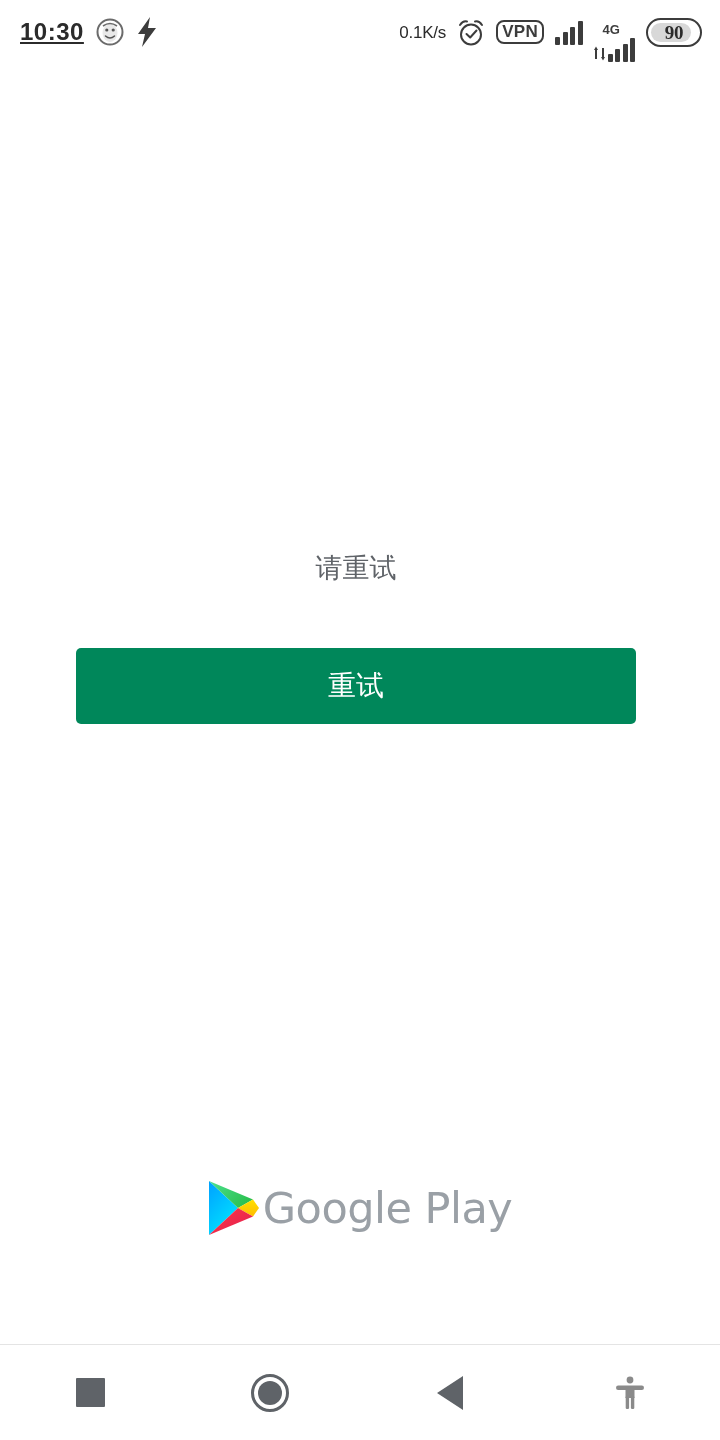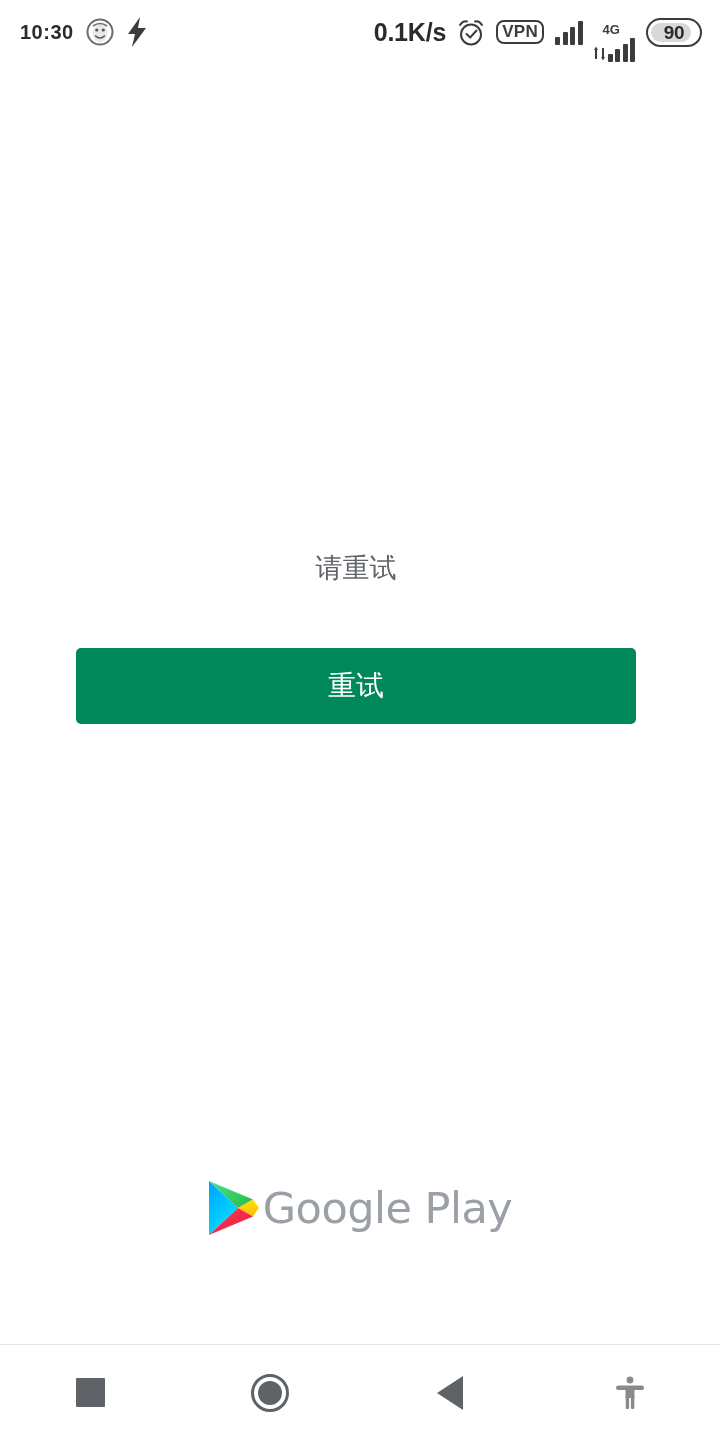--- a/index.html
+++ b/index.html
@@ -20,25 +20,25 @@
   .statusbar {
     height:64px;
     flex:0 0 64px;
     display:flex; align-items:center;
     padding:0 18px 0 20px;
     background:#ffffff;
   }
   .sb-left { display:flex; align-items:center; gap:12px; }
   .sb-right { display:flex; align-items:center; gap:11px; margin-left:auto; }
   .sb-clock {
-    font-size:20px; font-weight:bold; color:#2b2b2b;
-    letter-spacing:0.5px; line-height:1;
+    font-size:24px; font-weight:bold; color:#2b2b2b;
+    letter-spacing:0.5px; line-height:1;text-decoration:underline;
   }
   .sb-netspeed {
-    font-size:25px; font-weight:bold; color:#2b2b2b;
+    font-size:17px; font-weight:normal; color:#2b2b2b;
     line-height:1; letter-spacing:-0.2px;
   }
 
   .icon-emoji { width:28px; height:28px; display:block; }
   .icon-bolt  { width:22px; height:30px; display:block; }
   .icon-alarm { width:28px; height:29px; display:block; }
 
   .vpn-badge {
     border:2.4px solid #3c3c3c;
     border-radius:8px;
@@ -60,20 +60,21 @@
     font-size:13px; font-weight:bold; color:#3c3c3c; line-height:1;
   }
   .data-arrows { width:11px; height:15px; display:block; margin-bottom:1px;}
 
   .battery {
     width:56px; height:29px;
     border:2.6px solid #3c3c3c;
     border-radius:15px;
     display:flex; align-items:center; justify-content:center;
     position:relative;
+    font-family:Liberation Serif, serif;
   }
   .battery-fill {
     position:absolute; left:3px; top:3px; bottom:3px;
     width:40px; background:#d8d8d8; border-radius:11px;
   }
   .battery-num {
     position:relative;
     font-size:19px; font-weight:bold; color:#2b2b2b; line-height:1;
     letter-spacing:-0.3px;
   }

